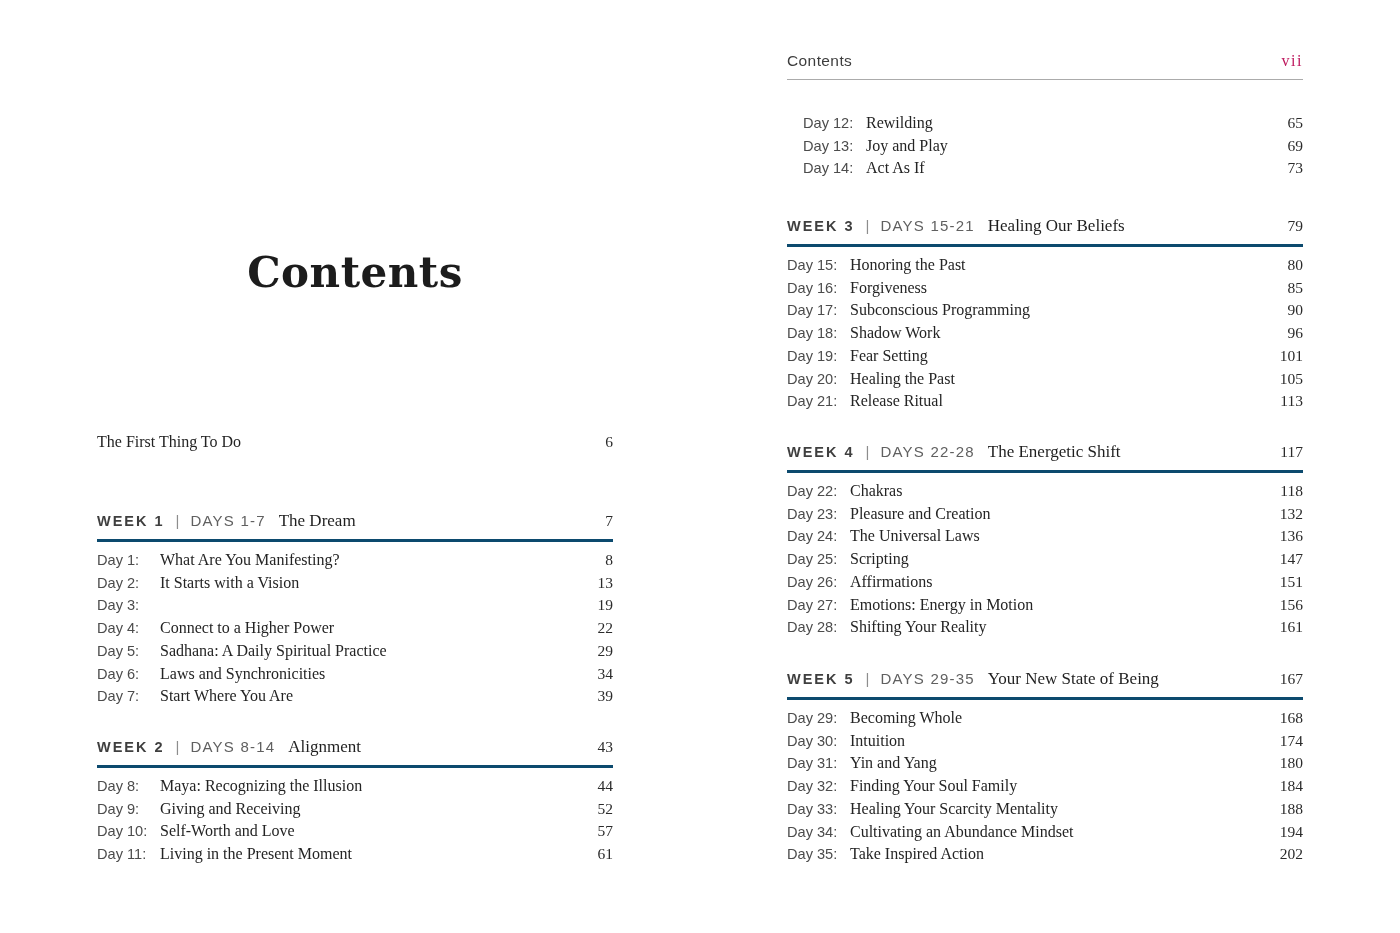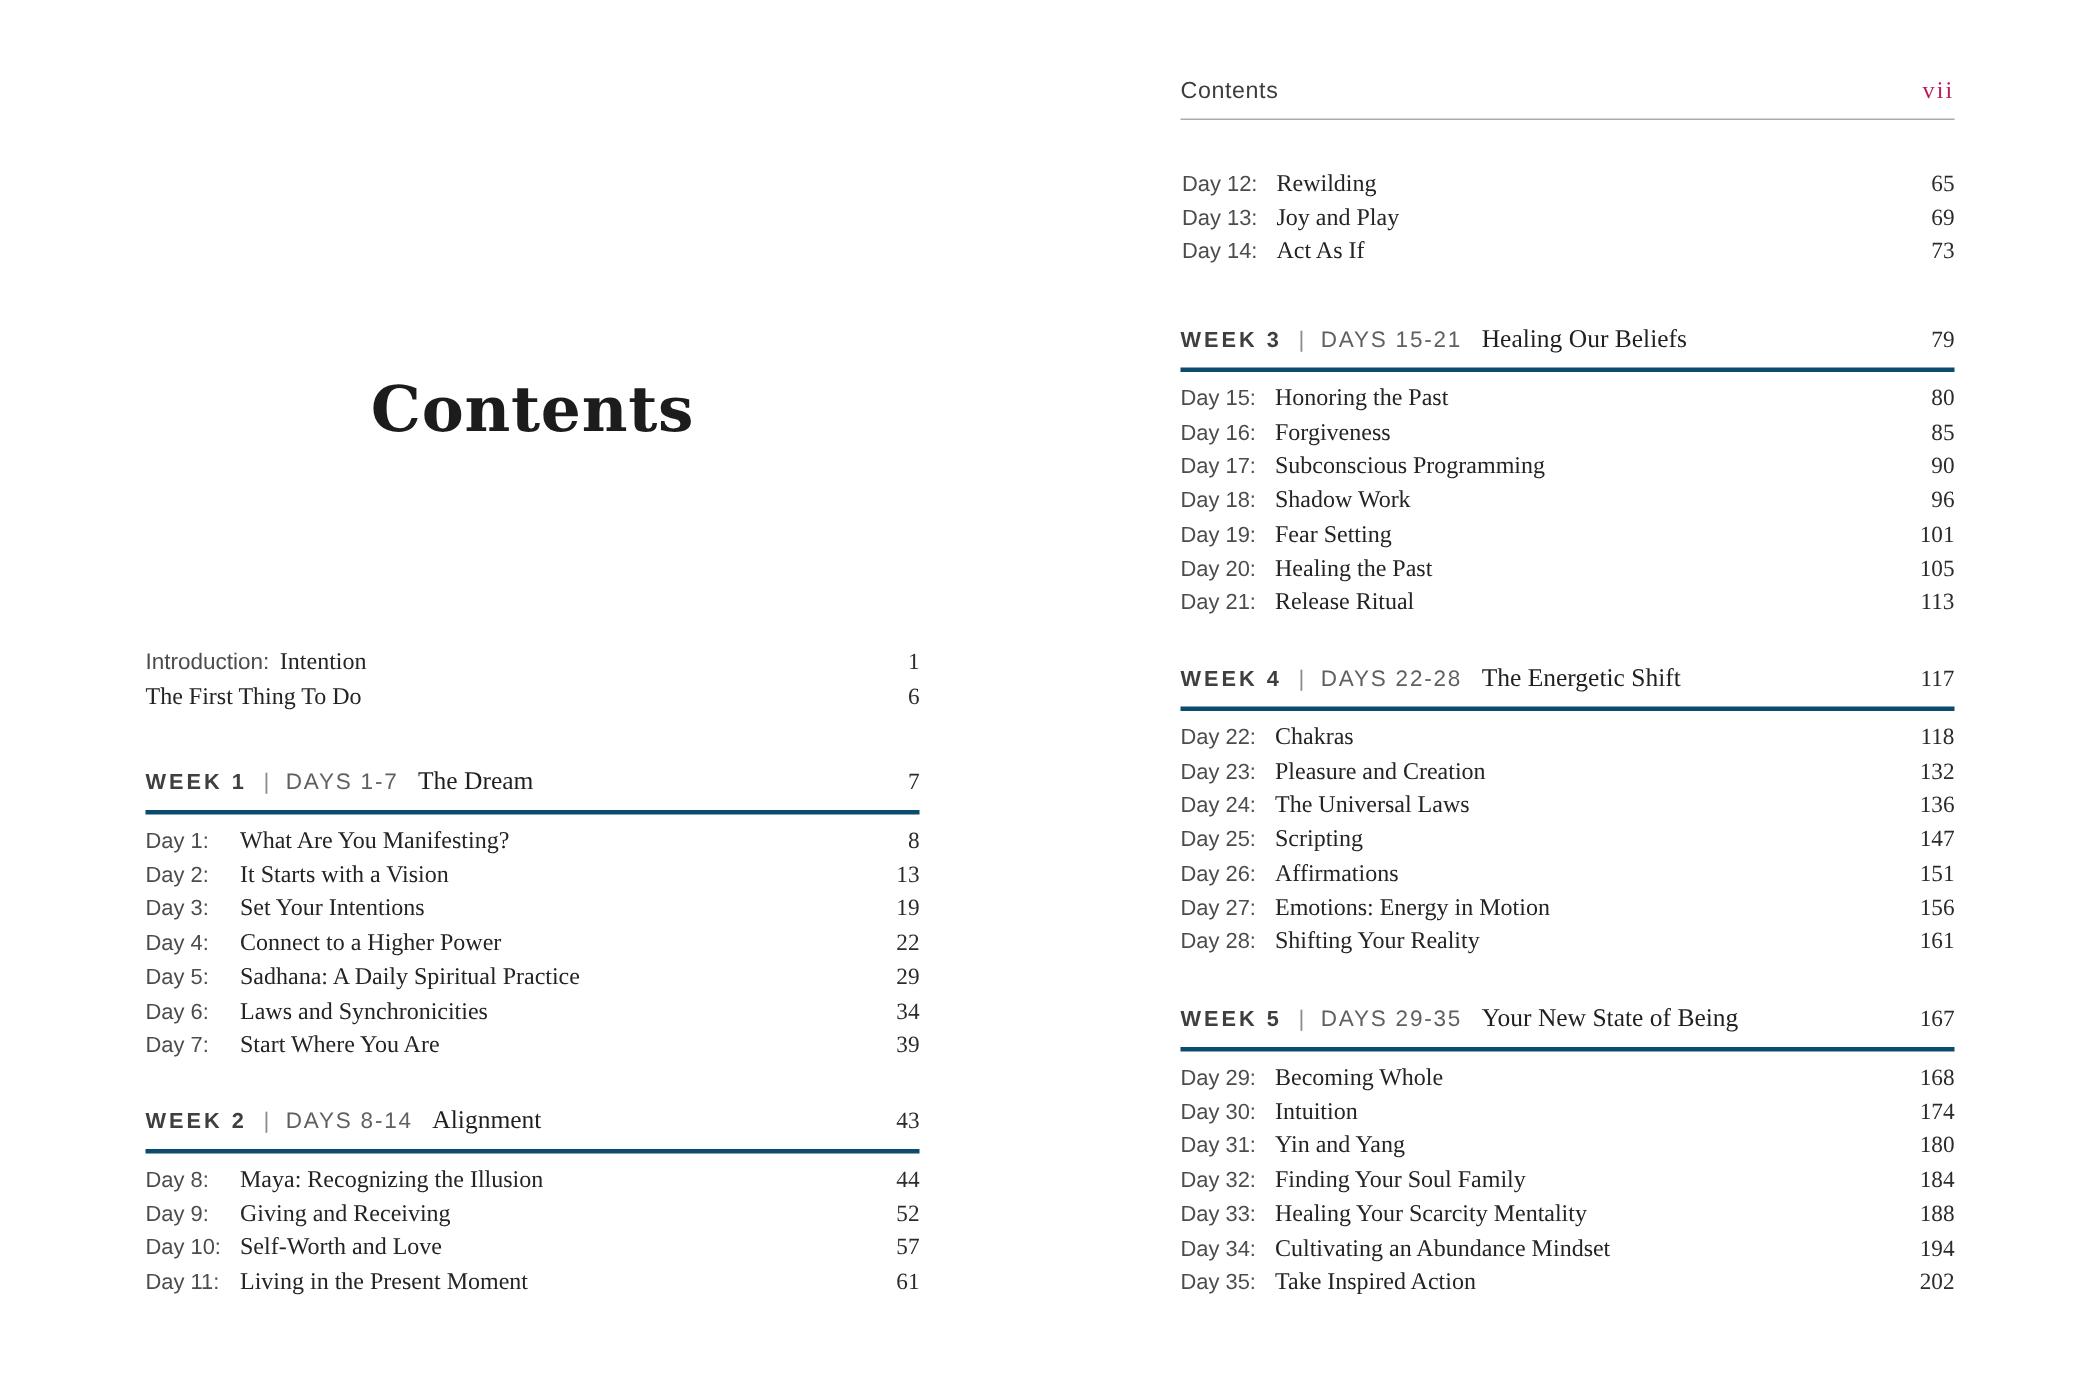--- a/index.html
+++ b/index.html
@@ -32,21 +32,21 @@
   }
   .running-title {
     font-family:"Liberation Sans",sans-serif; font-size:15.5px;
     color:#3d3d3d; letter-spacing:0.4px;
   }
   .folio {
     font-family:"Liberation Serif",serif; font-size:16px;
     color:#be185d; letter-spacing:1.5px;
   }
 
-  .cont-rows { position:absolute; top:112px; left:1px; right:0; }
+  .cont-rows { position:absolute; top:112px; left:16px; right:0; }
 
   
   .section { position:absolute; left:0; right:0; }
   .sec-w1 { top:509px; }
   .sec-w2 { top:735px; }
   .sec-w3 { top:214px; }
   .sec-w4 { top:440px; }
   .sec-w5 { top:667px; }
 
   .section-heading {
@@ -100,25 +100,20 @@
 <body>
 
 <div class="spread">
 
   <div class="page-col left-col">
 
     <h1 class="toc-title">Contents</h1>
 
     <div class="front-matter">
 
-        <div class="fm-row">
-          <span class="fm-label">Introduction:</span>
-          <span class="fm-title">Intention</span>
-          <span class="pg">1</span>
-        </div>
 
         <div class="fm-row">
 
           <span class="fm-title">The First Thing To Do</span>
           <span class="pg">6</span>
         </div>
       </div>
 
     <section class="section sec-w1">
       <div class="section-heading">
@@ -137,21 +132,20 @@
           </div>
 
           <div class="row">
             <span class="day-label">Day 2:</span>
             <span class="row-title">It Starts with a Vision</span>
             <span class="pg">13</span>
           </div>
 
           <div class="row">
             <span class="day-label">Day 3:</span>
-            <span class="row-title">Set Your Intentions</span>
             <span class="pg">19</span>
           </div>
 
           <div class="row">
             <span class="day-label">Day 4:</span>
             <span class="row-title">Connect to a Higher Power</span>
             <span class="pg">22</span>
           </div>
 
           <div class="row">

